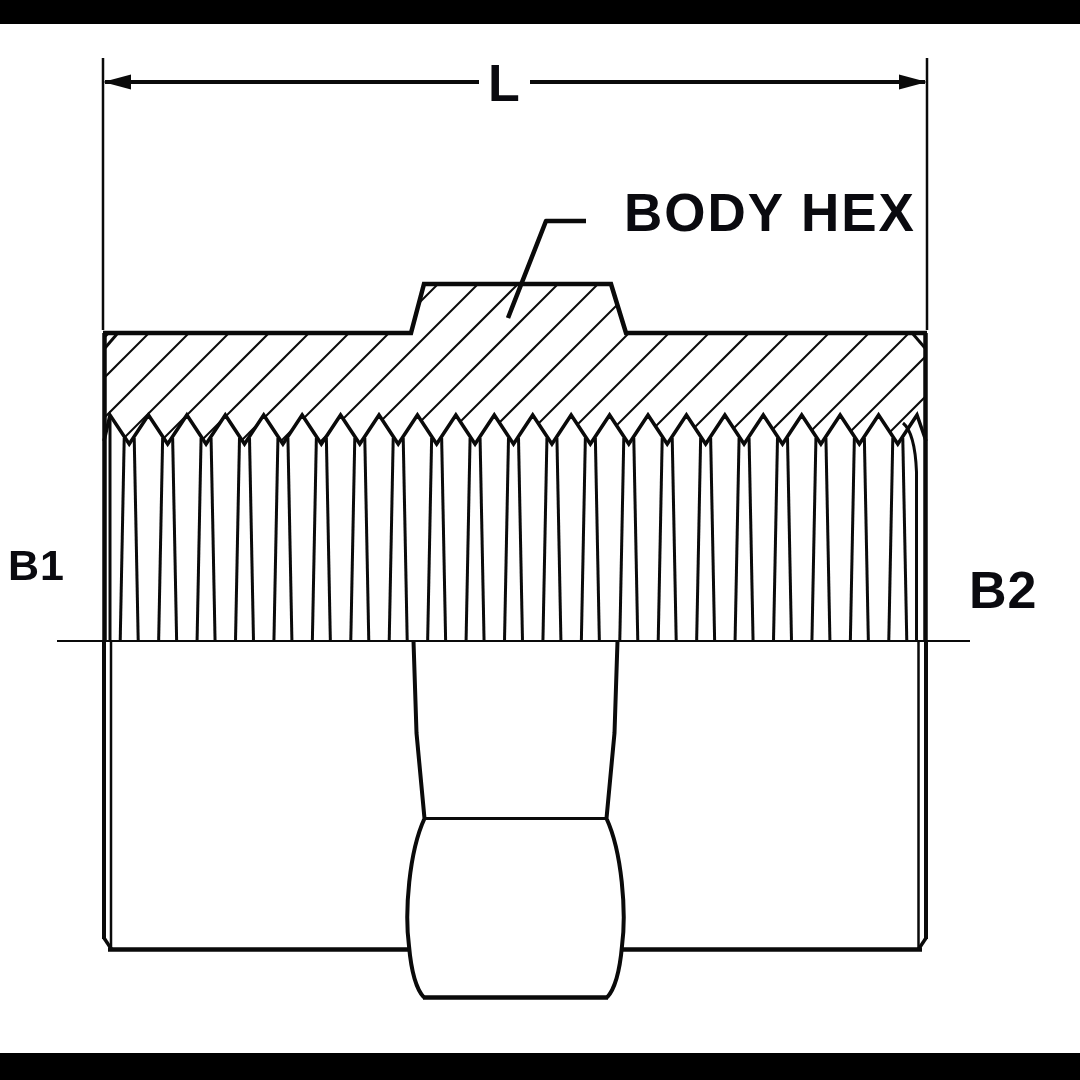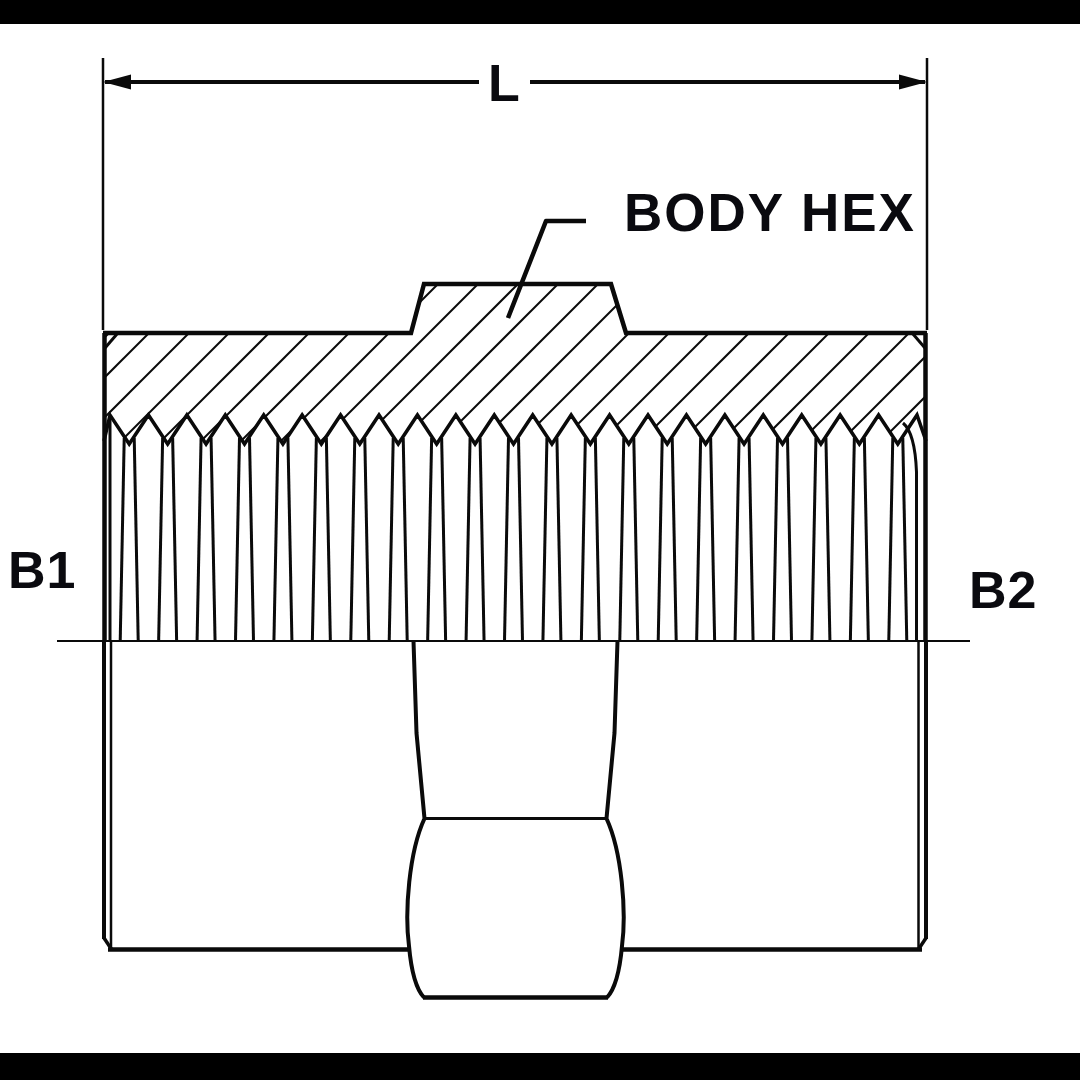--- a/index.html
+++ b/index.html
@@ -10,21 +10,21 @@
   .letterbox{position:absolute;left:0;width:1080px;background:#000;}
   #bar-top{top:0;height:24px;}
   #bar-bottom{top:1053px;height:27px;}
   #drawing-svg{position:absolute;left:0;top:0;}
   .lbl{
     position:absolute;color:#0a0a0f;font-weight:700;line-height:1;
     white-space:nowrap;letter-spacing:1px;
   }
   #dim-label{left:479px;top:57px;font-size:52px;background:#fff;padding:0 9px;text-align:center;}
   #body-hex-label{left:586px;top:186px;font-size:53px;letter-spacing:2px;margin-left:38px;}
-  #b1-label{left:8px;top:544px;font-size:52px;}
+  #b1-label{left:8px;top:544px;font-size:43px;}
   #b2-label{left:969px;top:564px;font-size:52px;}
 </style>
 </head>
 <body>
 
 <div id="stage">
   <div id="bar-top" class="letterbox"></div>
   <div id="bar-bottom" class="letterbox"></div>
 
   <svg id="drawing-svg" width="1080" height="1080" viewBox="0 0 1080 1080">

